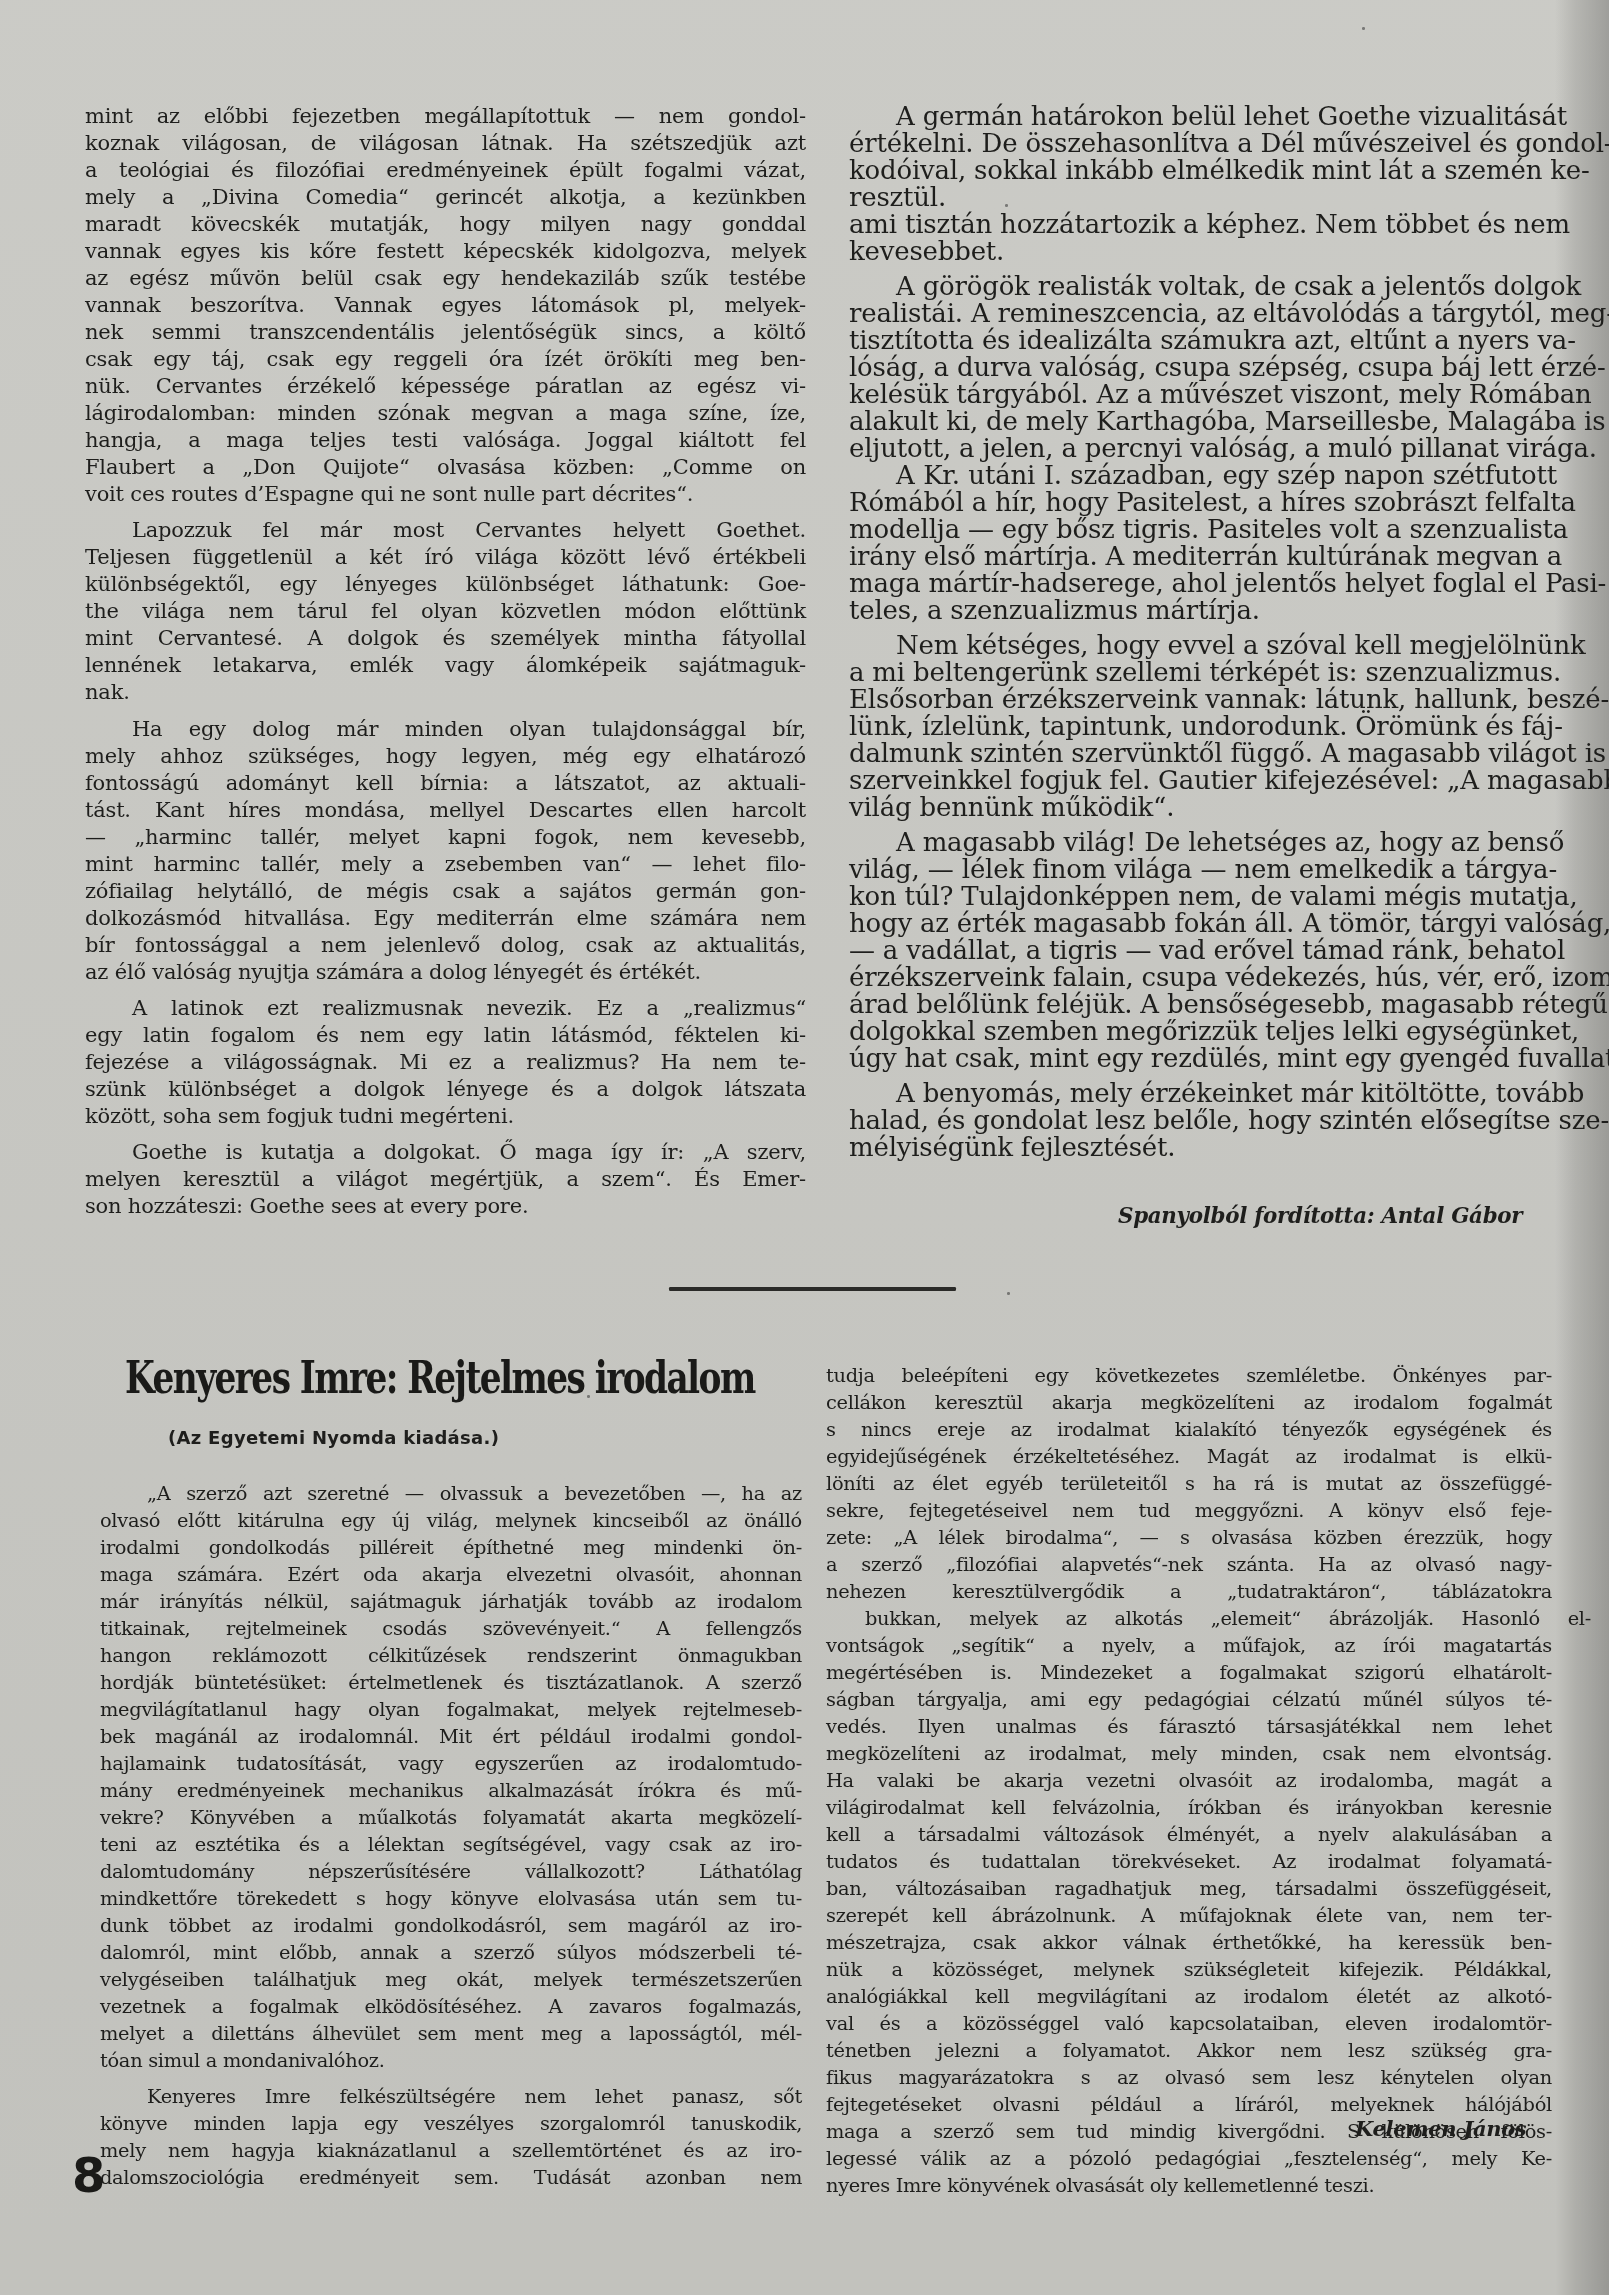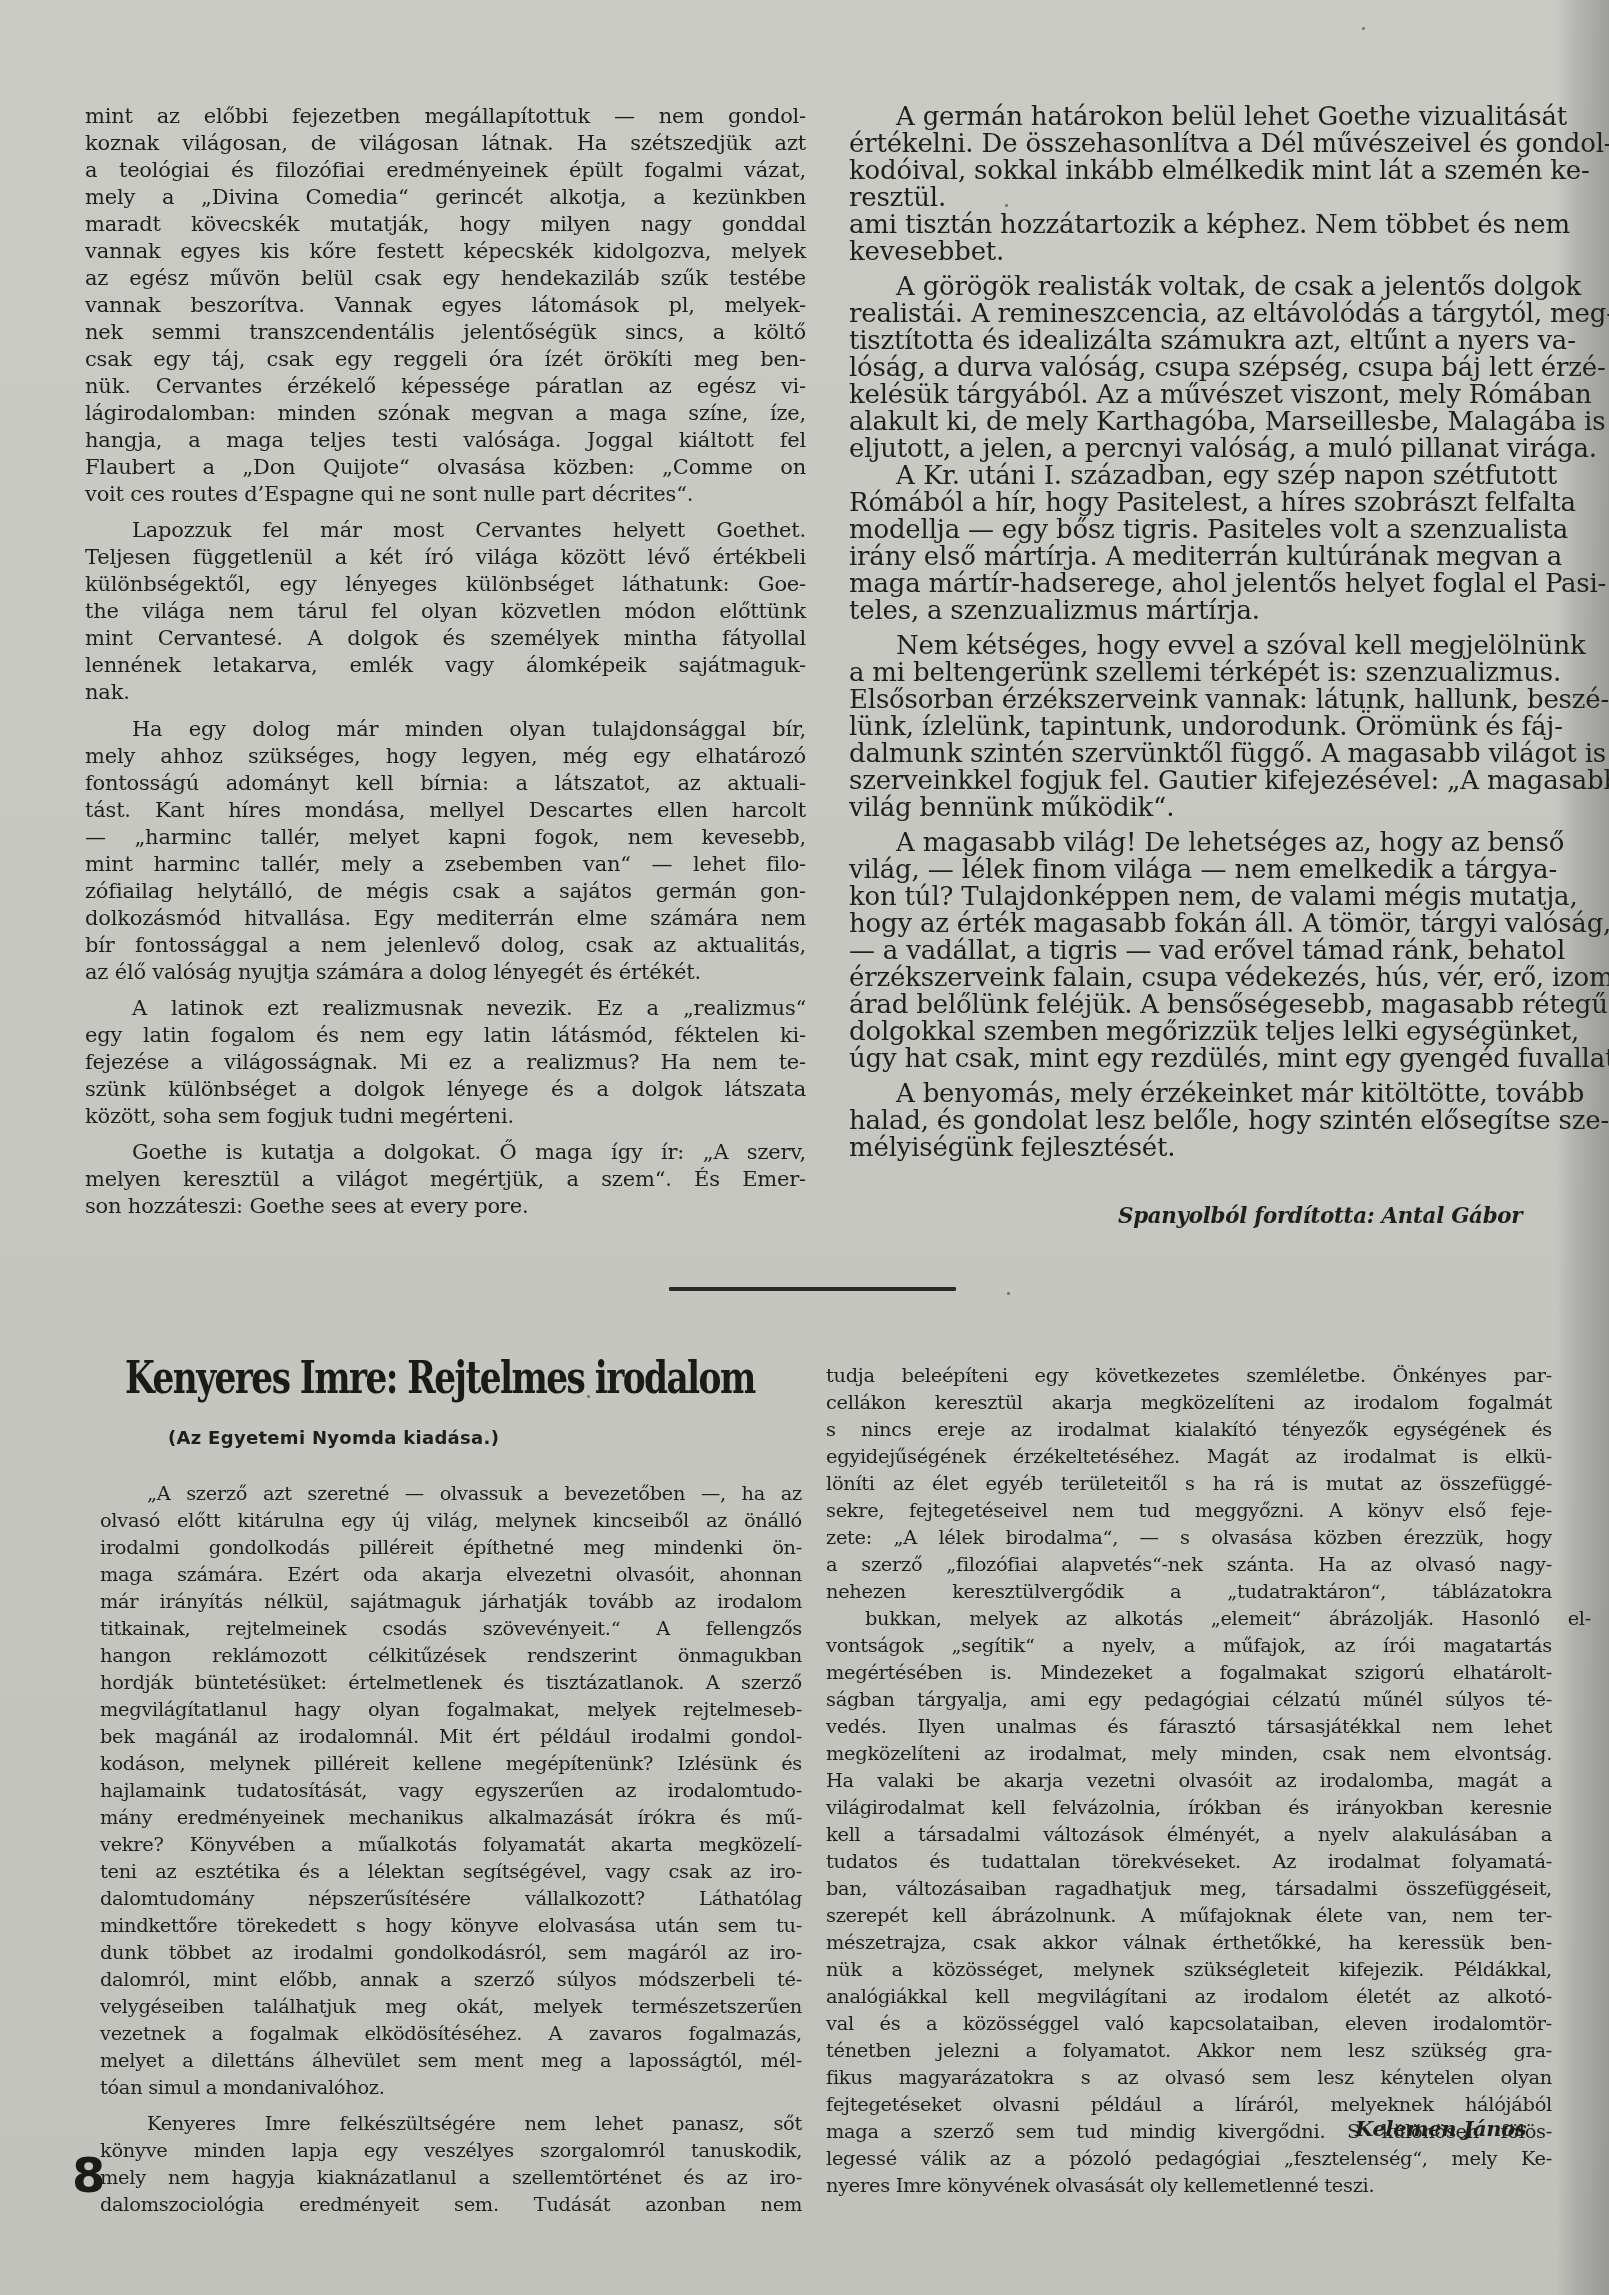--- a/index.html
+++ b/index.html
@@ -183,21 +183,20 @@
     <span class="ln indent" style="width: 702px;">„A szerző azt szeretné — olvassuk a bevezetőben —, ha az</span>
     <span class="ln" style="width: 702px;">olvasó előtt kitárulna egy új világ, melynek kincseiből az önálló</span>
     <span class="ln" style="width: 702px;">irodalmi gondolkodás pilléreit építhetné meg mindenki ön-</span>
     <span class="ln" style="width: 702px;">maga számára. Ezért oda akarja elvezetni olvasóit, ahonnan</span>
     <span class="ln" style="width: 702px;">már irányítás nélkül, sajátmaguk járhatják tovább az irodalom</span>
     <span class="ln" style="width: 702px;">titkainak, rejtelmeinek csodás szövevényeit.“ A fellengzős</span>
     <span class="ln" style="width: 702px;">hangon reklámozott célkitűzések rendszerint önmagukban</span>
     <span class="ln" style="width: 702px;">hordják büntetésüket: értelmetlenek és tisztázatlanok. A szerző</span>
     <span class="ln" style="width: 702px;">megvilágítatlanul hagy olyan fogalmakat, melyek rejtelmeseb-</span>
     <span class="ln" style="width: 702px;">bek magánál az irodalomnál. Mit ért például irodalmi gondol-</span>
-    <span class="ln" style="width: 702px;">kodáson, melynek pilléreit kellene megépítenünk? Izlésünk és</span>
     <span class="ln" style="width: 702px;">hajlamaink tudatosítását, vagy egyszerűen az irodalomtudo-</span>
     <span class="ln" style="width: 702px;">mány eredményeinek mechanikus alkalmazását írókra és mű-</span>
     <span class="ln" style="width: 702px;">vekre? Könyvében a műalkotás folyamatát akarta megközelí-</span>
     <span class="ln" style="width: 702px;">teni az esztétika és a lélektan segítségével, vagy csak az iro-</span>
     <span class="ln" style="width: 702px;">dalomtudomány népszerűsítésére vállalkozott? Láthatólag</span>
     <span class="ln" style="width: 702px;">mindkettőre törekedett s hogy könyve elolvasása után sem tu-</span>
     <span class="ln" style="width: 702px;">dunk többet az irodalmi gondolkodásról, sem magáról az iro-</span>
     <span class="ln" style="width: 702px;">dalomról, mint előbb, annak a szerző súlyos módszerbeli té-</span>
     <span class="ln" style="width: 702px;">velygéseiben találhatjuk meg okát, melyek természetszerűen</span>
     <span class="ln" style="width: 702px;">vezetnek a fogalmak elködösítéséhez. A zavaros fogalmazás,</span>

